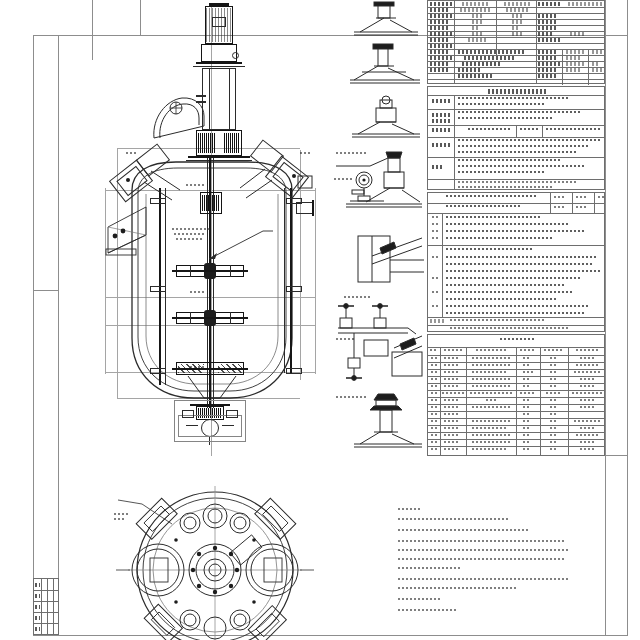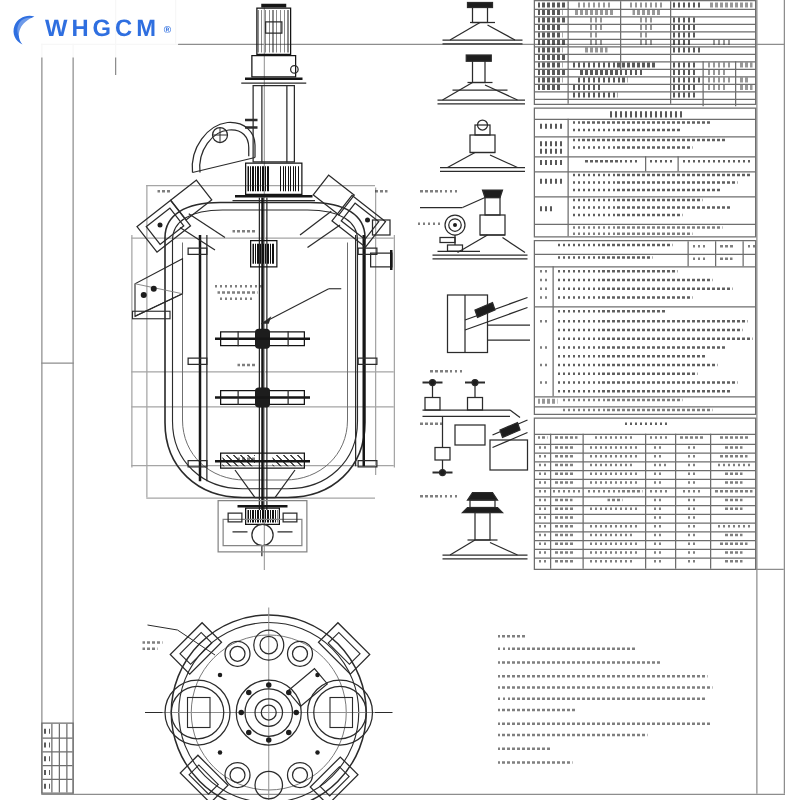--- a/index.html
+++ b/index.html
@@ -66,30 +66,20 @@
   <div class="frame-line v" style="left:58px;top:35px;height:600px;"></div>
   <div class="frame-line v" style="left:605px;top:0;height:635px;"></div>
   <div class="frame-line v" style="left:627px;top:0;height:635px;"></div>
   <div class="frame-line h" style="left:33px;top:35px;width:595px;"></div>
   <div class="frame-line h" style="left:33px;top:635px;width:595px;"></div>
   <div class="frame-line h" style="left:33px;top:290px;width:26px;"></div>
   <div class="frame-line h" style="left:605px;top:455px;width:22px;"></div>
   <div class="frame-line v" style="left:92px;top:0;height:60px;"></div>
   <div class="frame-line v" style="left:140px;top:0;height:35px;"></div>
 
-  <div class="logo-card">
-    <svg class="logo-mark" viewBox="0 0 26 26">
-      <path d="M20.5 3.2C14.2 1.2 7.0 4.4 4.6 10.6c-2.3 6.0 0.6 12.6 6.4 14.9
-               -3.0-3.4-3.8-8.3-1.8-12.6C11.0 8.7 15.2 5.5 20.5 3.2Z" fill="#2f6fe0"></path>
-      <path d="M19.0 4.6c-4.2 2.0-7.3 4.9-8.8 8.3-1.2 2.8-1.2 5.8-0.1 8.4
-               -3.2-2.9-4.2-7.8-2.2-11.9C9.9 5.3 14.4 3.5 19.0 4.6Z" fill="#ffffff" opacity=".30"></path>
-    </svg>
-    <span class="logo-text">WHGCM</span>
-    <span class="logo-reg">®</span>
-  </div>
 
   <div>
 
     <div class="ln v thinner" style="left:211px;top:6px;height:450px;"></div>
     <div class="ln h thinner" style="left:105px;top:190px;width:210px;"></div>
     <div class="ln h thinner" style="left:105px;top:297px;width:210px;"></div>
     <div class="ln h thinner" style="left:105px;top:325px;width:210px;"></div>
     <div class="ln h thinner" style="left:105px;top:372px;width:210px;"></div>
     <div class="ln v thinner" style="left:105px;top:188px;height:186px;"></div>
     <div class="ln v thinner" style="left:117px;top:148px;height:250px;"></div>

